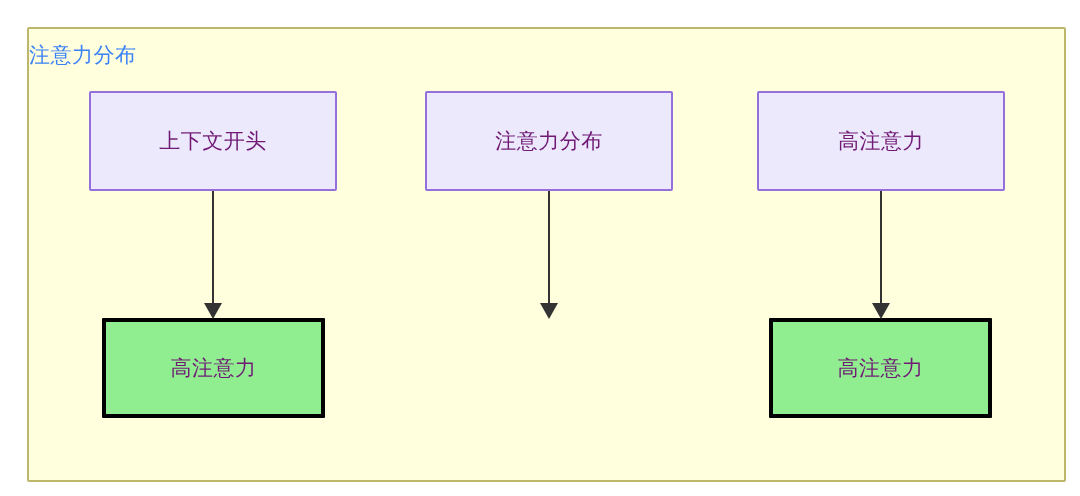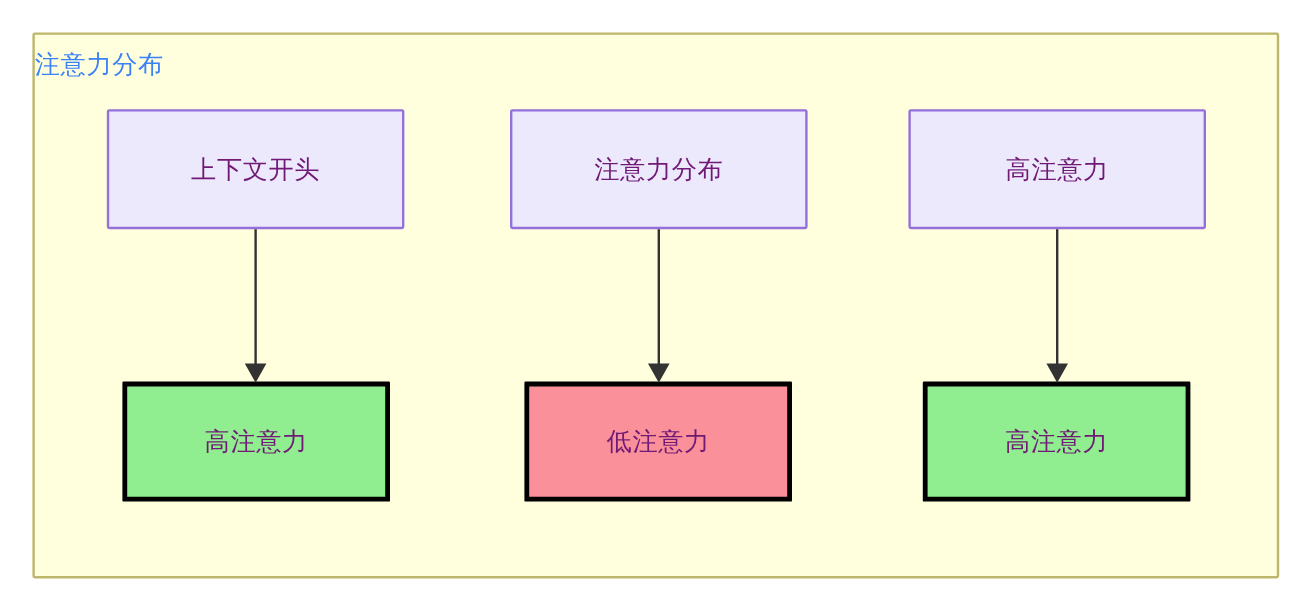--- a/index.html
+++ b/index.html
@@ -119,23 +119,20 @@
   </div>
 
   <div class="node node-source col-3">
     <span>高注意力</span>
   </div>
 
   <div class="node node-target fill-high col-1t">
     <span>高注意力</span>
   </div>
 
-  <div class="node node-target fill-low col-2t">
-    <span>低注意力</span>
-  </div>
 
   <div class="node node-target fill-high col-3t">
     <span>高注意力</span>
   </div>
 
   <svg id="edges" viewBox="0 0 1080 496">
     <line class="edge-line" x1="213" y1="191" x2="213" y2="308"></line>
     <polygon class="edge-head" points="213,319 204,303 222,303"></polygon>
 
     <line class="edge-line" x1="549" y1="191" x2="549" y2="308"></line>

